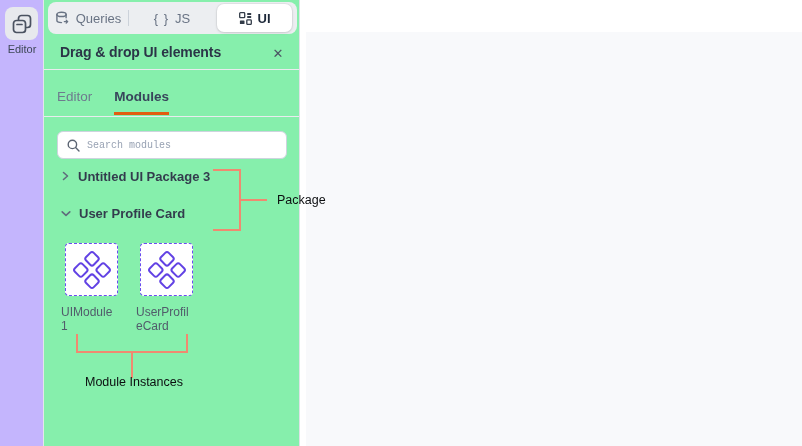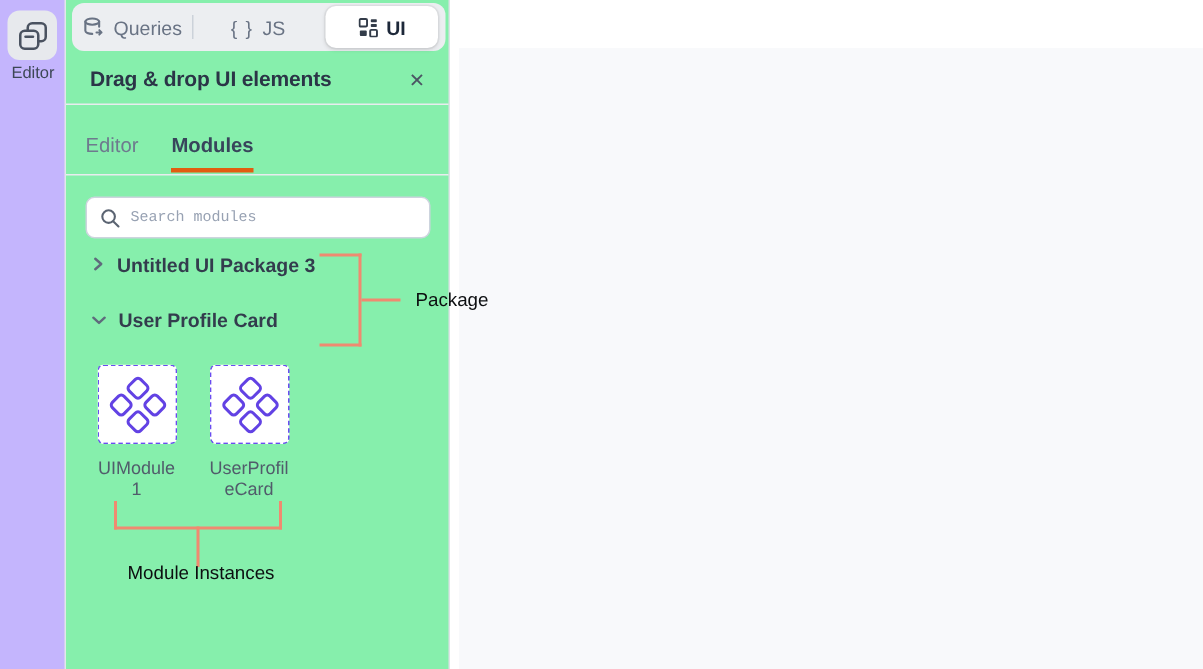--- a/index.html
+++ b/index.html
@@ -47,21 +47,21 @@
 
   
   .pkg-row { position:absolute; left:17px; height:18px; display:flex; align-items:center; gap:8px; font-size:13px; font-weight:600; color:#333c4d; cursor:pointer; }
   .pkg-row.r1 { top:167px; }
   .pkg-row.r2 { top:204px; }
 
   
   .mod-card { position:absolute; top:243px; width:53px; height:53px; border:1.5px dashed #6a4df0; border-radius:4px; display:flex; align-items:center; justify-content:center; background:#fff; cursor:grab; }
   .mod-card.c1 { left:21px; }
   .mod-card.c2 { left:96px; }
-  .mod-label { position:absolute; top:306px; width:60px; text-align:center; font-size:12px; line-height:13.5px; color:#515c6b; }
+  .mod-label { position:absolute; top:306px; width:60px; font-size:12px; line-height:13.5px; color:#515c6b; }
   .mod-label.l1 { left:17px; }
   .mod-label.l2 { left:92px; }
 
   
   .ann-line { position:absolute; background:#f08a70; z-index:5; }
   .ann-label { position:absolute; z-index:6; font-size:12.5px; color:#0c0e10; font-family:"Liberation Sans", sans-serif; }
   .p-top    { left:213px; top:169px; width:28px; height:2px; }
   .p-vert   { left:239px; top:169px; width:2px;  height:62px; }
   .p-bottom { left:213px; top:229px; width:28px; height:2px; }
   .p-mid    { left:241px; top:199px; width:26px; height:2px; }

